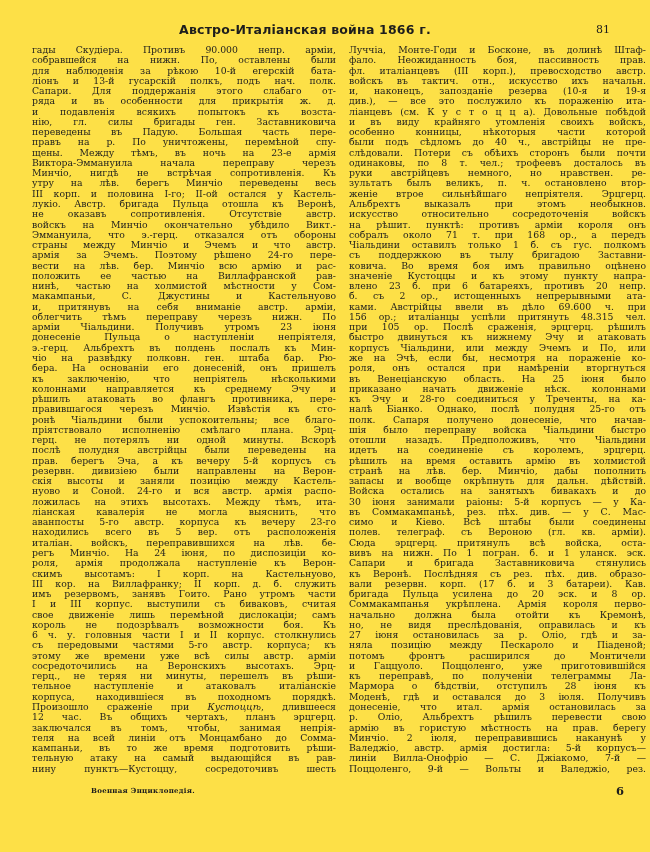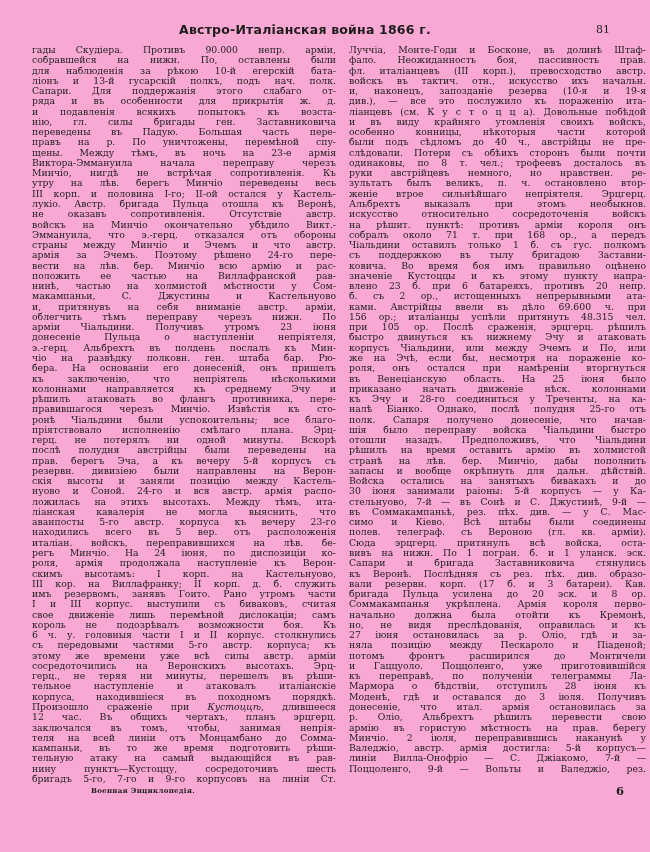--- a/index.html
+++ b/index.html
@@ -4,21 +4,21 @@
 <style>
   html, body {
     margin: 0;
     padding: 0;
     background: #ffffff;
   }
   .page {
     position: relative;
     width: 650px;
     height: 852px;
-    background: #f9a8d4;
+    background: #fde047;
     color: #1d1d1d;
     font-family: "DejaVu Serif", serif;
     overflow: hidden;
   }
   .header {
     position: absolute;
     top: 22px;
     left: 32px;
     width: 606px;
     height: 18px;
@@ -154,21 +154,20 @@
         <div class="line">герц., не теряя ни минуты, перешелъ въ рѣши-</div>
         <div class="line">тельное наступленіе и атаковалъ италіанскіе</div>
         <div class="line">корпуса, находившіеся въ походномъ порядкѣ.</div>
         <div class="line">Произошло сраженіе при <i>Кустоццѣ</i>, длившееся</div>
         <div class="line">12 час. Въ общихъ чертахъ, планъ эрцгерц.</div>
         <div class="line">заключался въ томъ, чтобы, занимая непрія-</div>
         <div class="line">теля на всей линіи отъ Монцамбано до Сомма-</div>
         <div class="line">кампаньи, въ то же время подготовить рѣши-</div>
         <div class="line">тельную атаку на самый выдающійся въ рав-</div>
         <div class="line">нину пунктъ—Кустоццу, сосредоточивъ шесть</div>
-        <div class="line">бригадъ 5-го, 7-го и 9-го корпусовъ на линіи Ст.</div>
       </div>
     <div class="col col-right">
         <div class="line">Луччіа, Монте-Годи и Босконе, въ долинѣ Штаф-</div>
         <div class="line">фало. Неожиданность боя, пассивность прав.</div>
         <div class="line">фл. италіанцевъ (III корп.), превосходство австр.</div>
         <div class="line">войскъ въ тактич. отн., искусство ихъ начальн.</div>
         <div class="line">и, наконецъ, запозданіе резерва (10-я и 19-я</div>
         <div class="line">див.), — все это послужило къ пораженію ита-</div>
         <div class="line">ліанцевъ (см. К у с т о ц ц а). Довольные побѣдой</div>
         <div class="line">и въ виду крайняго утомленія своихъ войскъ,</div>
@@ -196,26 +195,26 @@
         <div class="line">корпусъ Чіальдини, или между Эчемъ и По, или</div>
         <div class="line">же на Эчѣ, если бы, несмотря на пораженіе ко-</div>
         <div class="line">роля, онъ остался при намѣреніи вторгнуться</div>
         <div class="line">въ Венеціанскую область. На 25 іюня было</div>
         <div class="line">приказано начать движеніе нѣск. колоннами</div>
         <div class="line">къ Эчу и 28-го соединиться у Треченты, на ка-</div>
         <div class="line">налѣ Біанко. Однако, послѣ полудня 25-го отъ</div>
         <div class="line">полк. Сапаря получено донесеніе, что начав-</div>
         <div class="line">шія было переправу войска Чіальдини быстро</div>
         <div class="line">отошли назадъ. Предположивъ, что Чіальдини</div>
+        <div class="line">идетъ на соединеніе съ королемъ, эрцгерц.</div>
         <div class="line">рѣшилъ на время оставить армію въ холмистой</div>
         <div class="line">странѣ на лѣв. бер. Минчіо, дабы пополнить</div>
         <div class="line">запасы и вообще окрѣпнуть для дальн. дѣйствій.</div>
         <div class="line">Войска остались на занятыхъ бивакахъ и до</div>
         <div class="line">30 іюня занимали раіоны: 5-й корпусъ — у Ка-</div>
-        <div class="line">стельнуово, 7-й — въ Сонѣ и С. Джустинѣ, 9-й —</div>
         <div class="line">въ Соммакампаньѣ, рез. пѣх. див. — у С. Мас-</div>
         <div class="line">симо и Кіево. Всѣ штабы были соединены</div>
         <div class="line">полев. телеграф. съ Вероною (гл. кв. арміи).</div>
         <div class="line">Сюда эрцгерц. притянулъ всѣ войска, оста-</div>
         <div class="line">вивъ на нижн. По 1 погран. б. и 1 уланск. эск.</div>
         <div class="line">Сапари и бригада Заставниковича стянулись</div>
         <div class="line">къ Веронѣ. Послѣдняя съ рез. пѣх. див. образо-</div>
         <div class="line">вали резервн. корп. (17 б. и 3 батареи). Кав.</div>
         <div class="line">бригада Пульца усилена до 20 эск. и 8 ор.</div>
         <div class="line">Соммакампанья укрѣплена. Армія короля перво-</div>

